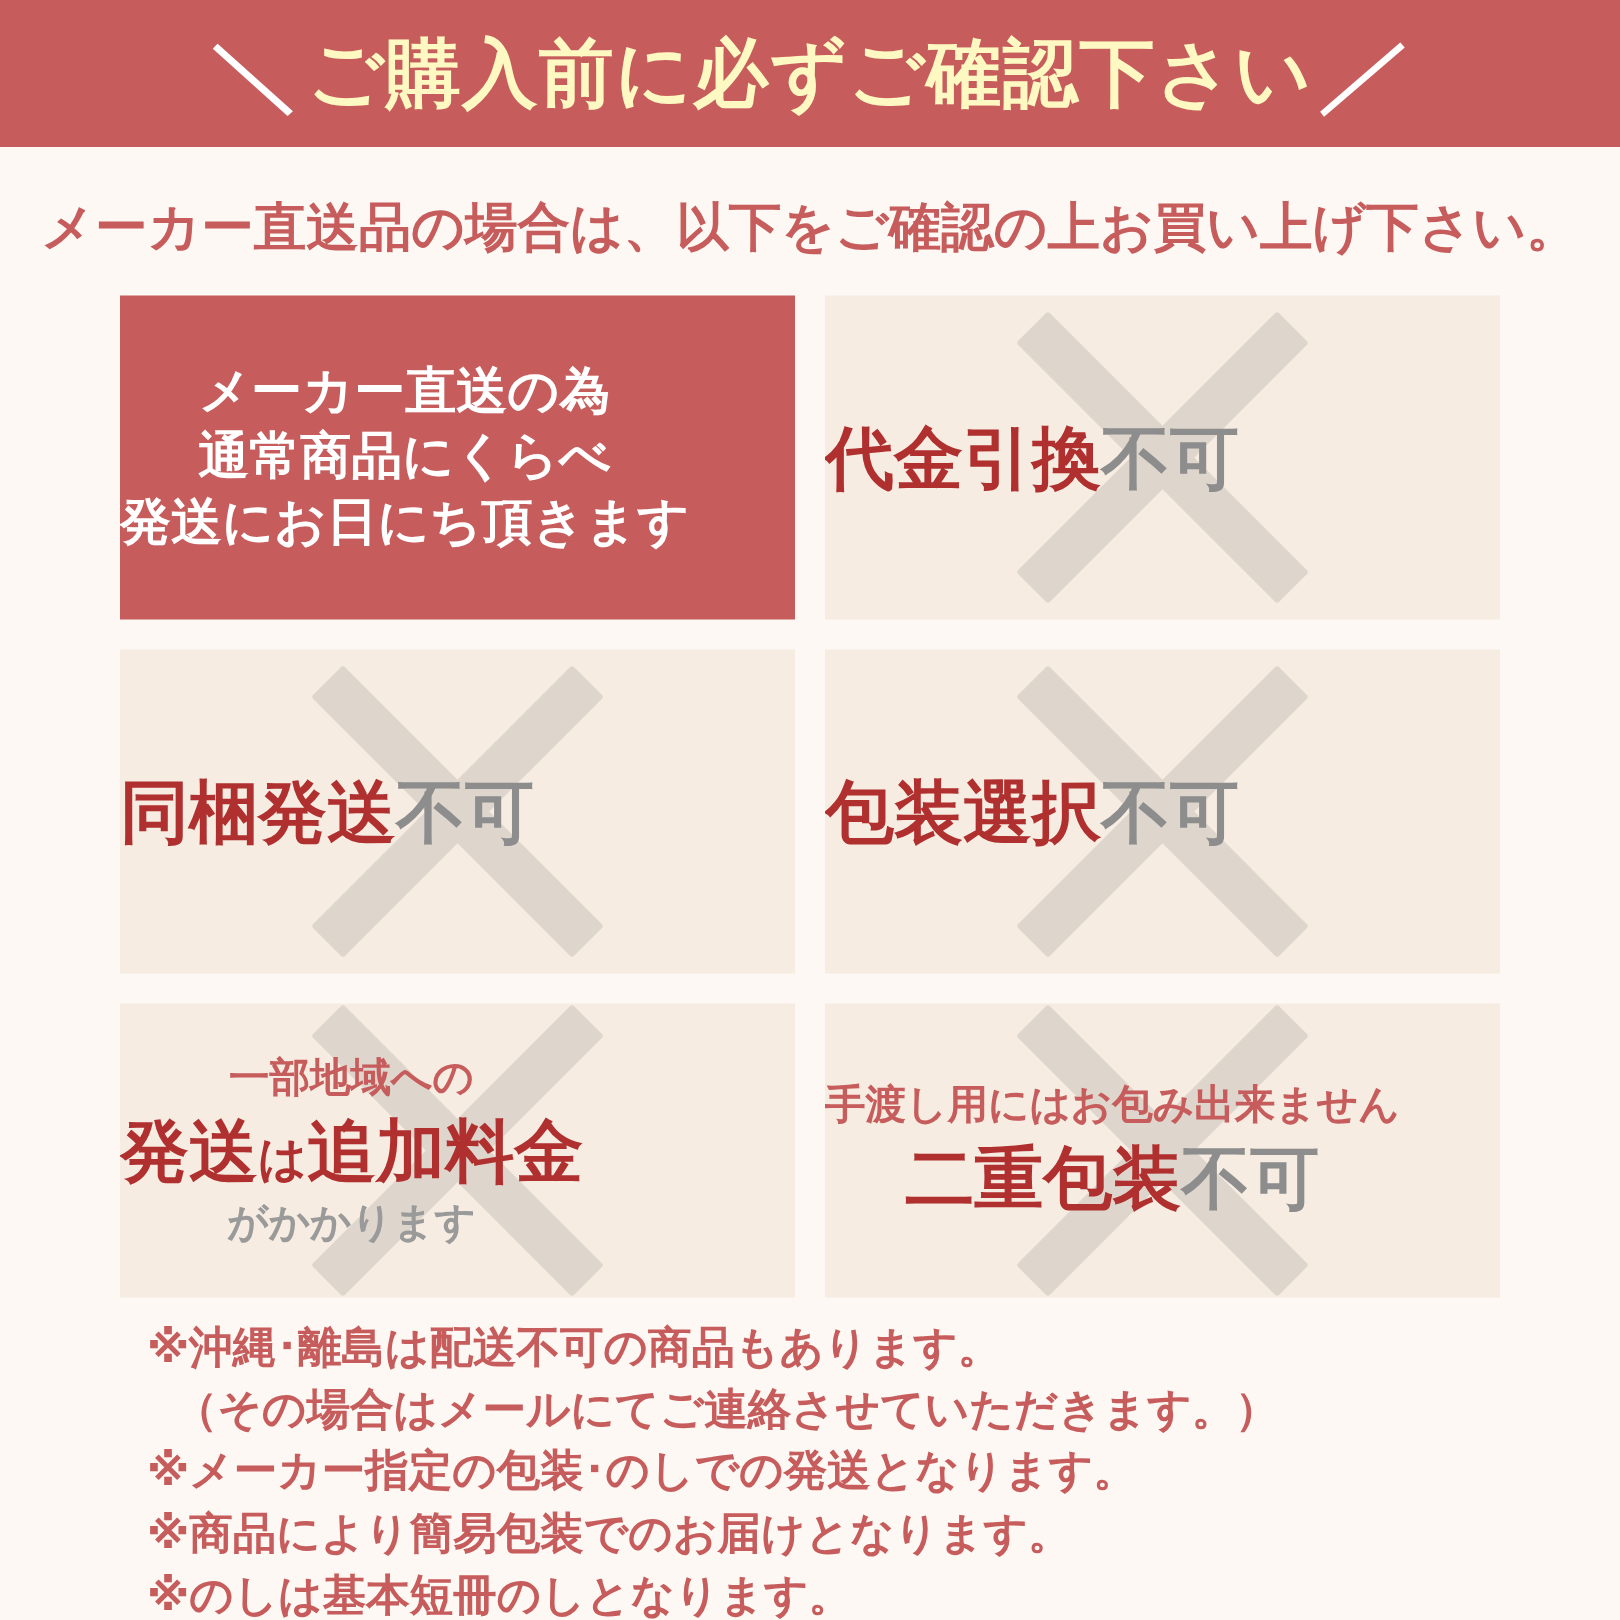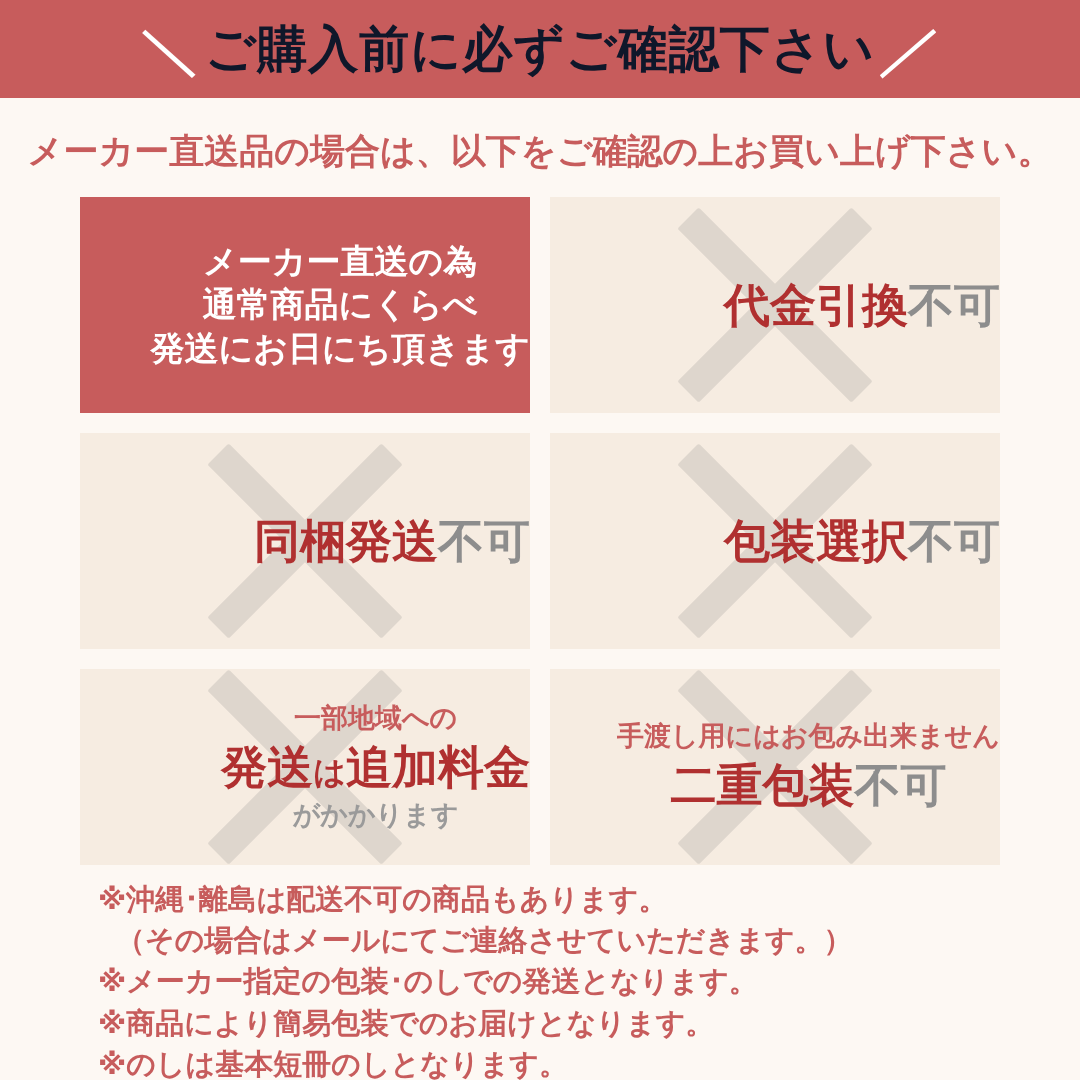--- a/index.html
+++ b/index.html
@@ -32,21 +32,21 @@
     justify-content: center;
     position: relative;
   }
   .header-inner {
     display: flex;
     align-items: center;
     justify-content: center;
     gap: 10px;
   }
   .header-title {
-    color: #0f172a;
+    color: #fef9c3;
     font-size: 50px;
     font-weight: bold;
     letter-spacing: 1px;
     line-height: 1;
     white-space: nowrap;
   }
   .slash {
     color: #ffffff;
     font-size: 54px;
     font-weight: bold;
@@ -75,21 +75,21 @@
     grid-template-columns: 450px 450px;
     grid-template-rows: 216px 216px 196px;
     gap: 20px;
   }
 
   .card {
     position: relative;
     background: #f6ece1;
     display: flex;
     flex-direction: column;
-    align-items: flex-end;
+    align-items: flex-start;
     justify-content: center;
     overflow: hidden;
     box-sizing: border-box;
     text-align: center;
   }
   .card.filled {
     background: #c75c5c;
   }
 
   

